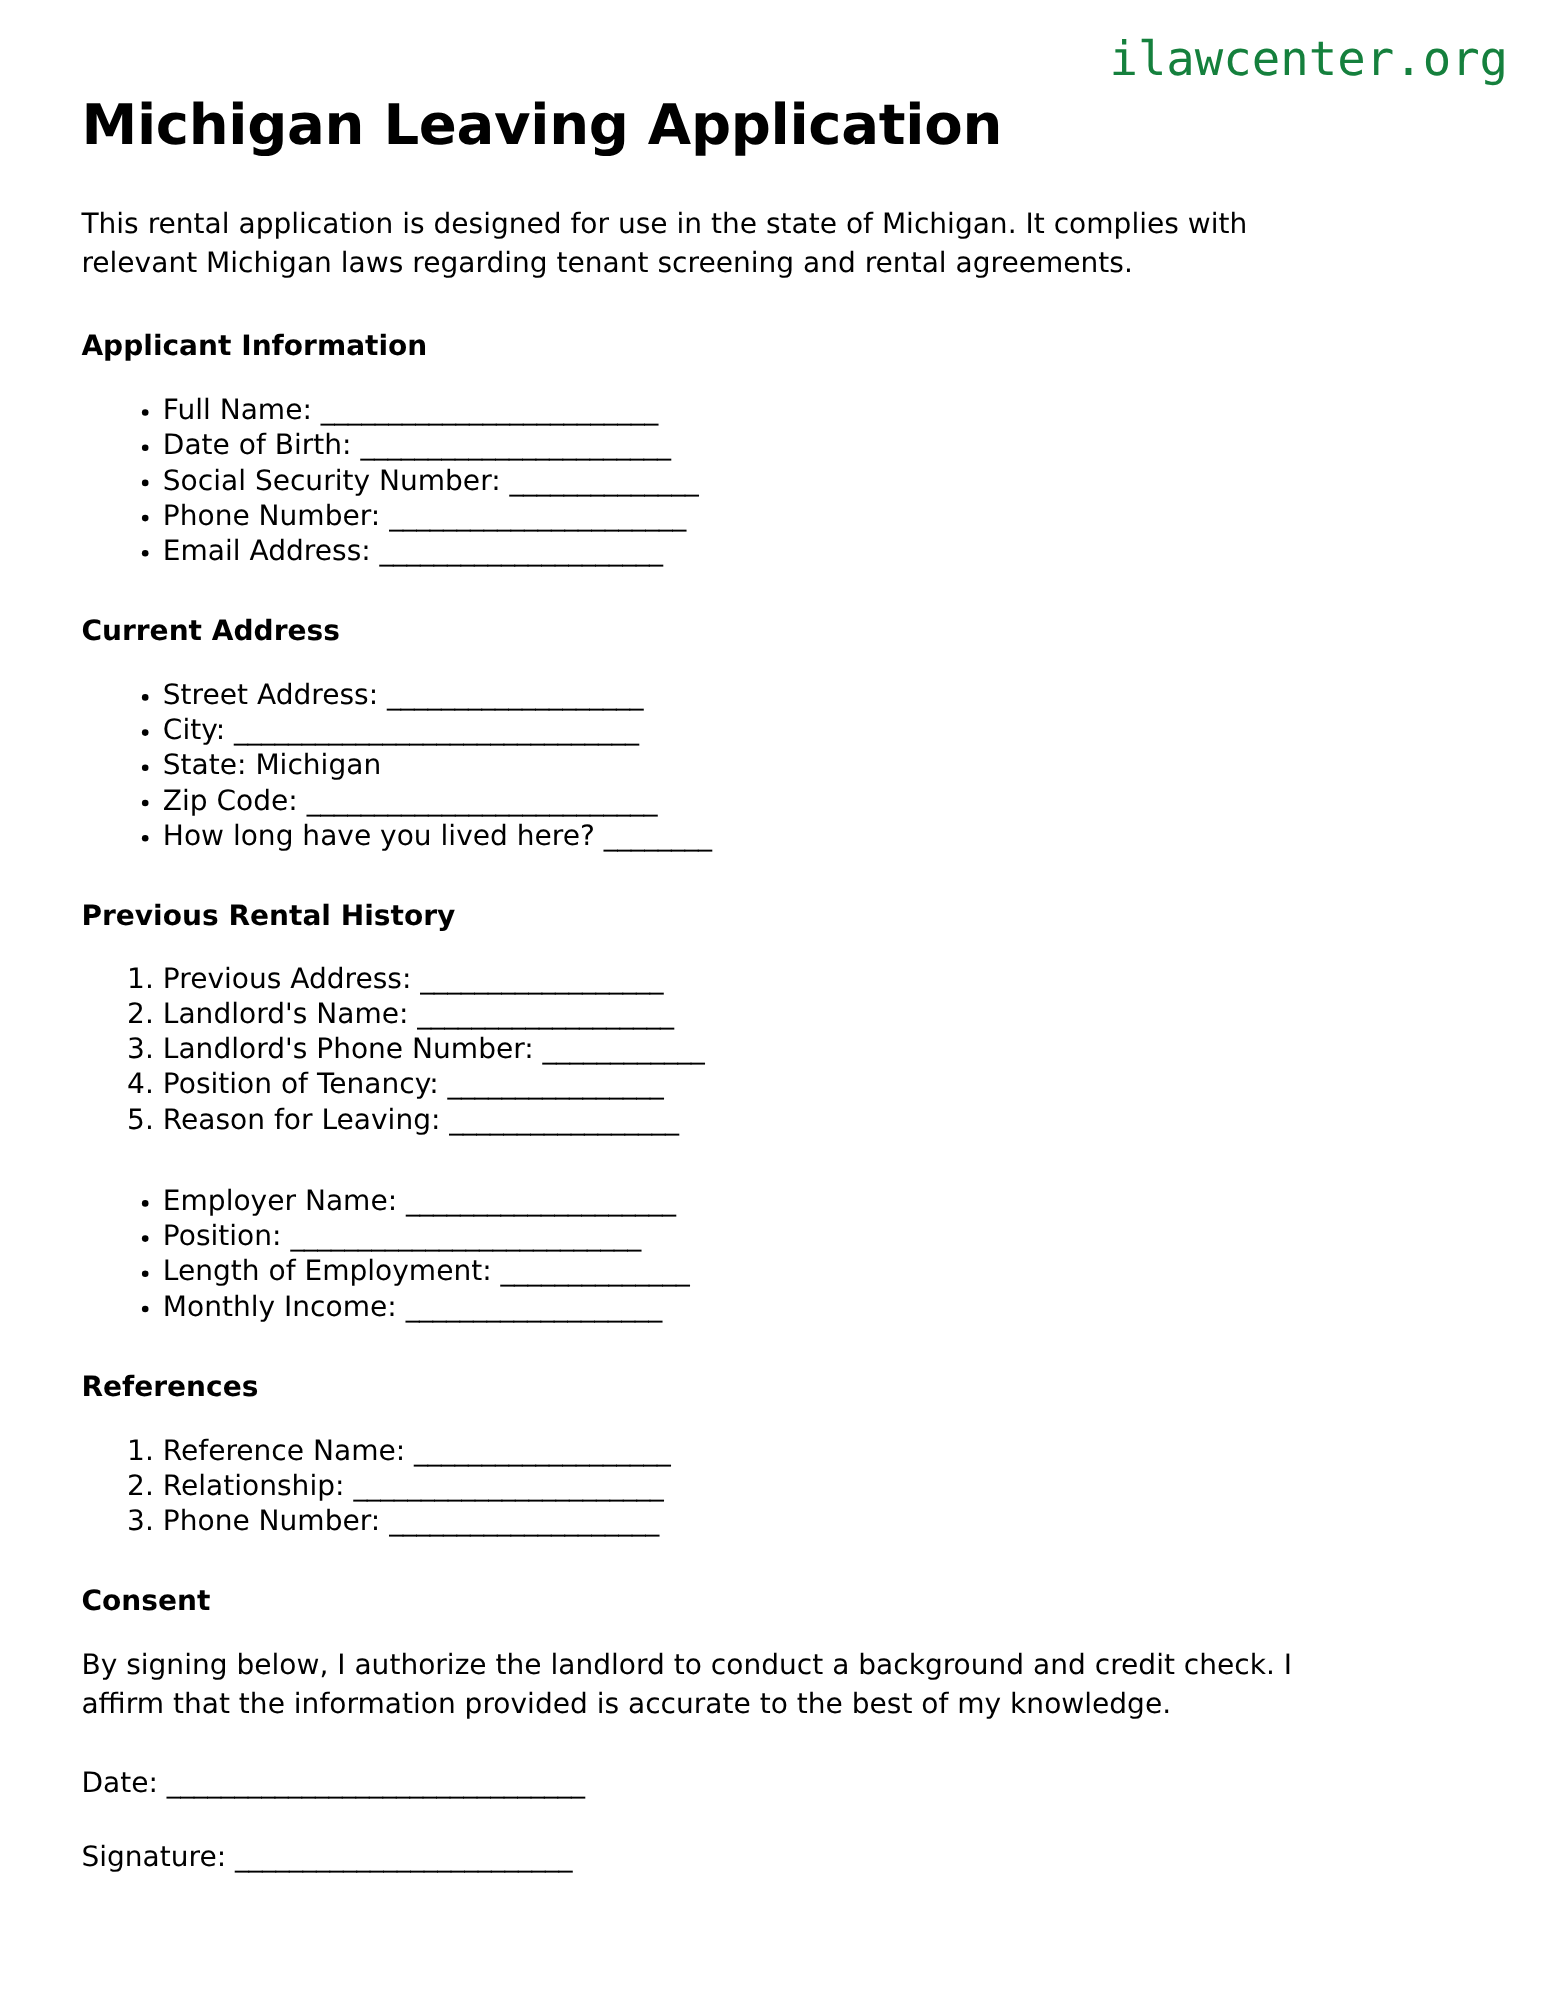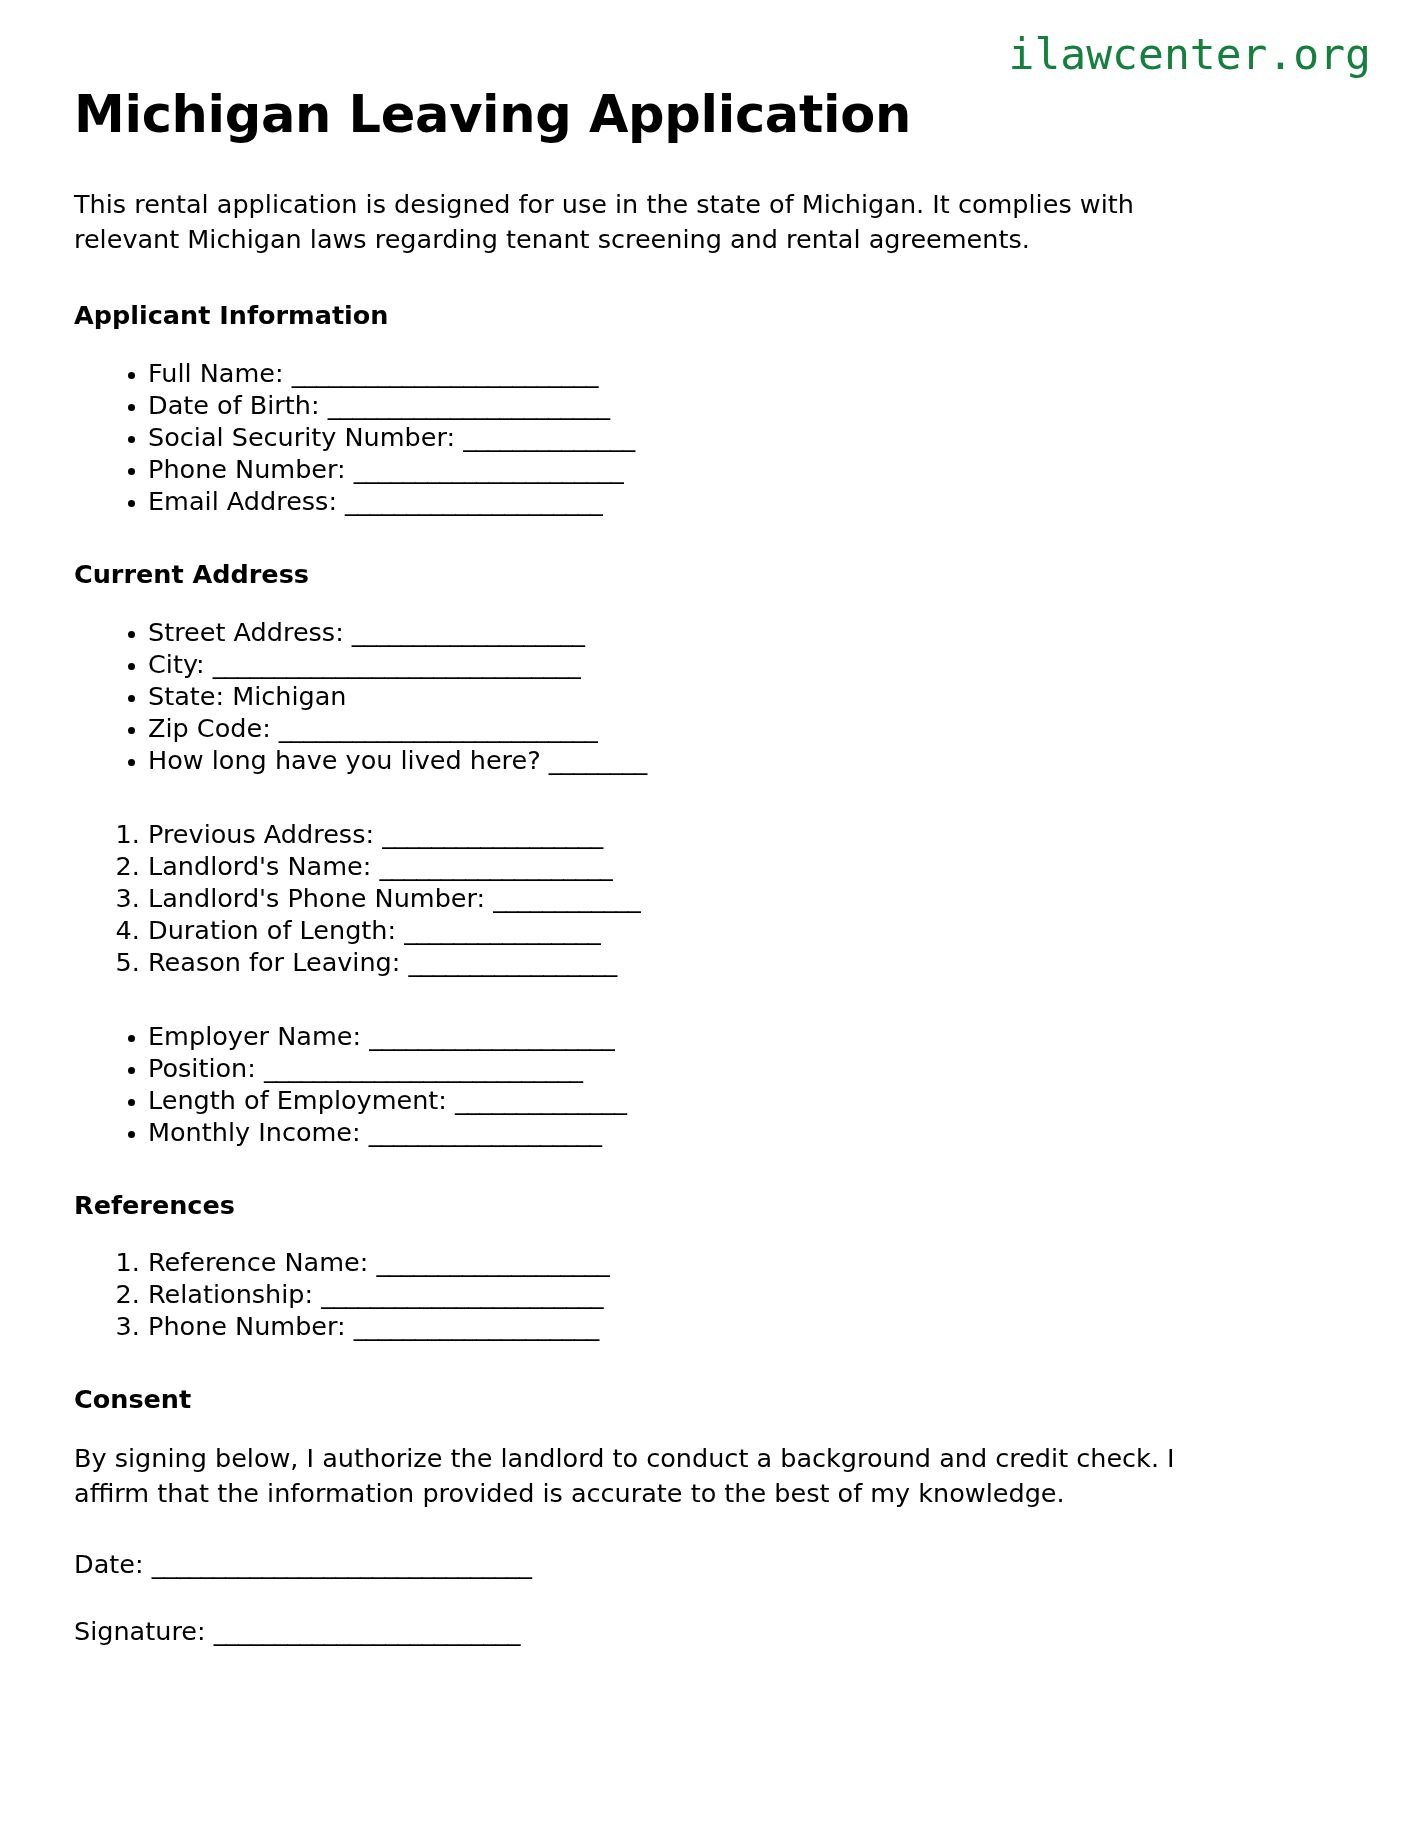--- a/index.html
+++ b/index.html
@@ -133,25 +133,26 @@
 
     <h2 class="section-heading">Current Address</h2>
     <ul class="field-list">
       <li><span>Street Address:</span> <span class="blank">___________________</span></li>
       <li><span>City:</span> <span class="blank">______________________________</span></li>
       <li><span>State: Michigan</span></li>
       <li><span>Zip Code:</span> <span class="blank">__________________________</span></li>
       <li><span>How long have you lived here?</span> <span class="blank">________</span></li>
     </ul>
 
+    <h2 class="section-heading">Previous Rental History</h2>
     <ol class="field-list">
       <li><span>Previous Address:</span> <span class="blank">__________________</span></li>
       <li><span>Landlord's Name:</span> <span class="blank">___________________</span></li>
       <li><span>Landlord's Phone Number:</span> <span class="blank">____________</span></li>
-      <li><span>Duration of Length:</span> <span class="blank">________________</span></li>
+      <li><span>Position of Tenancy:</span> <span class="blank">________________</span></li>
       <li><span>Reason for Leaving:</span> <span class="blank">_________________</span></li>
     </ol>
 
     <ul class="field-list">
       <li><span>Employer Name:</span> <span class="blank">____________________</span></li>
       <li><span>Position:</span> <span class="blank">__________________________</span></li>
       <li><span>Length of Employment:</span> <span class="blank">______________</span></li>
       <li><span>Monthly Income:</span> <span class="blank">___________________</span></li>
     </ul>
 

